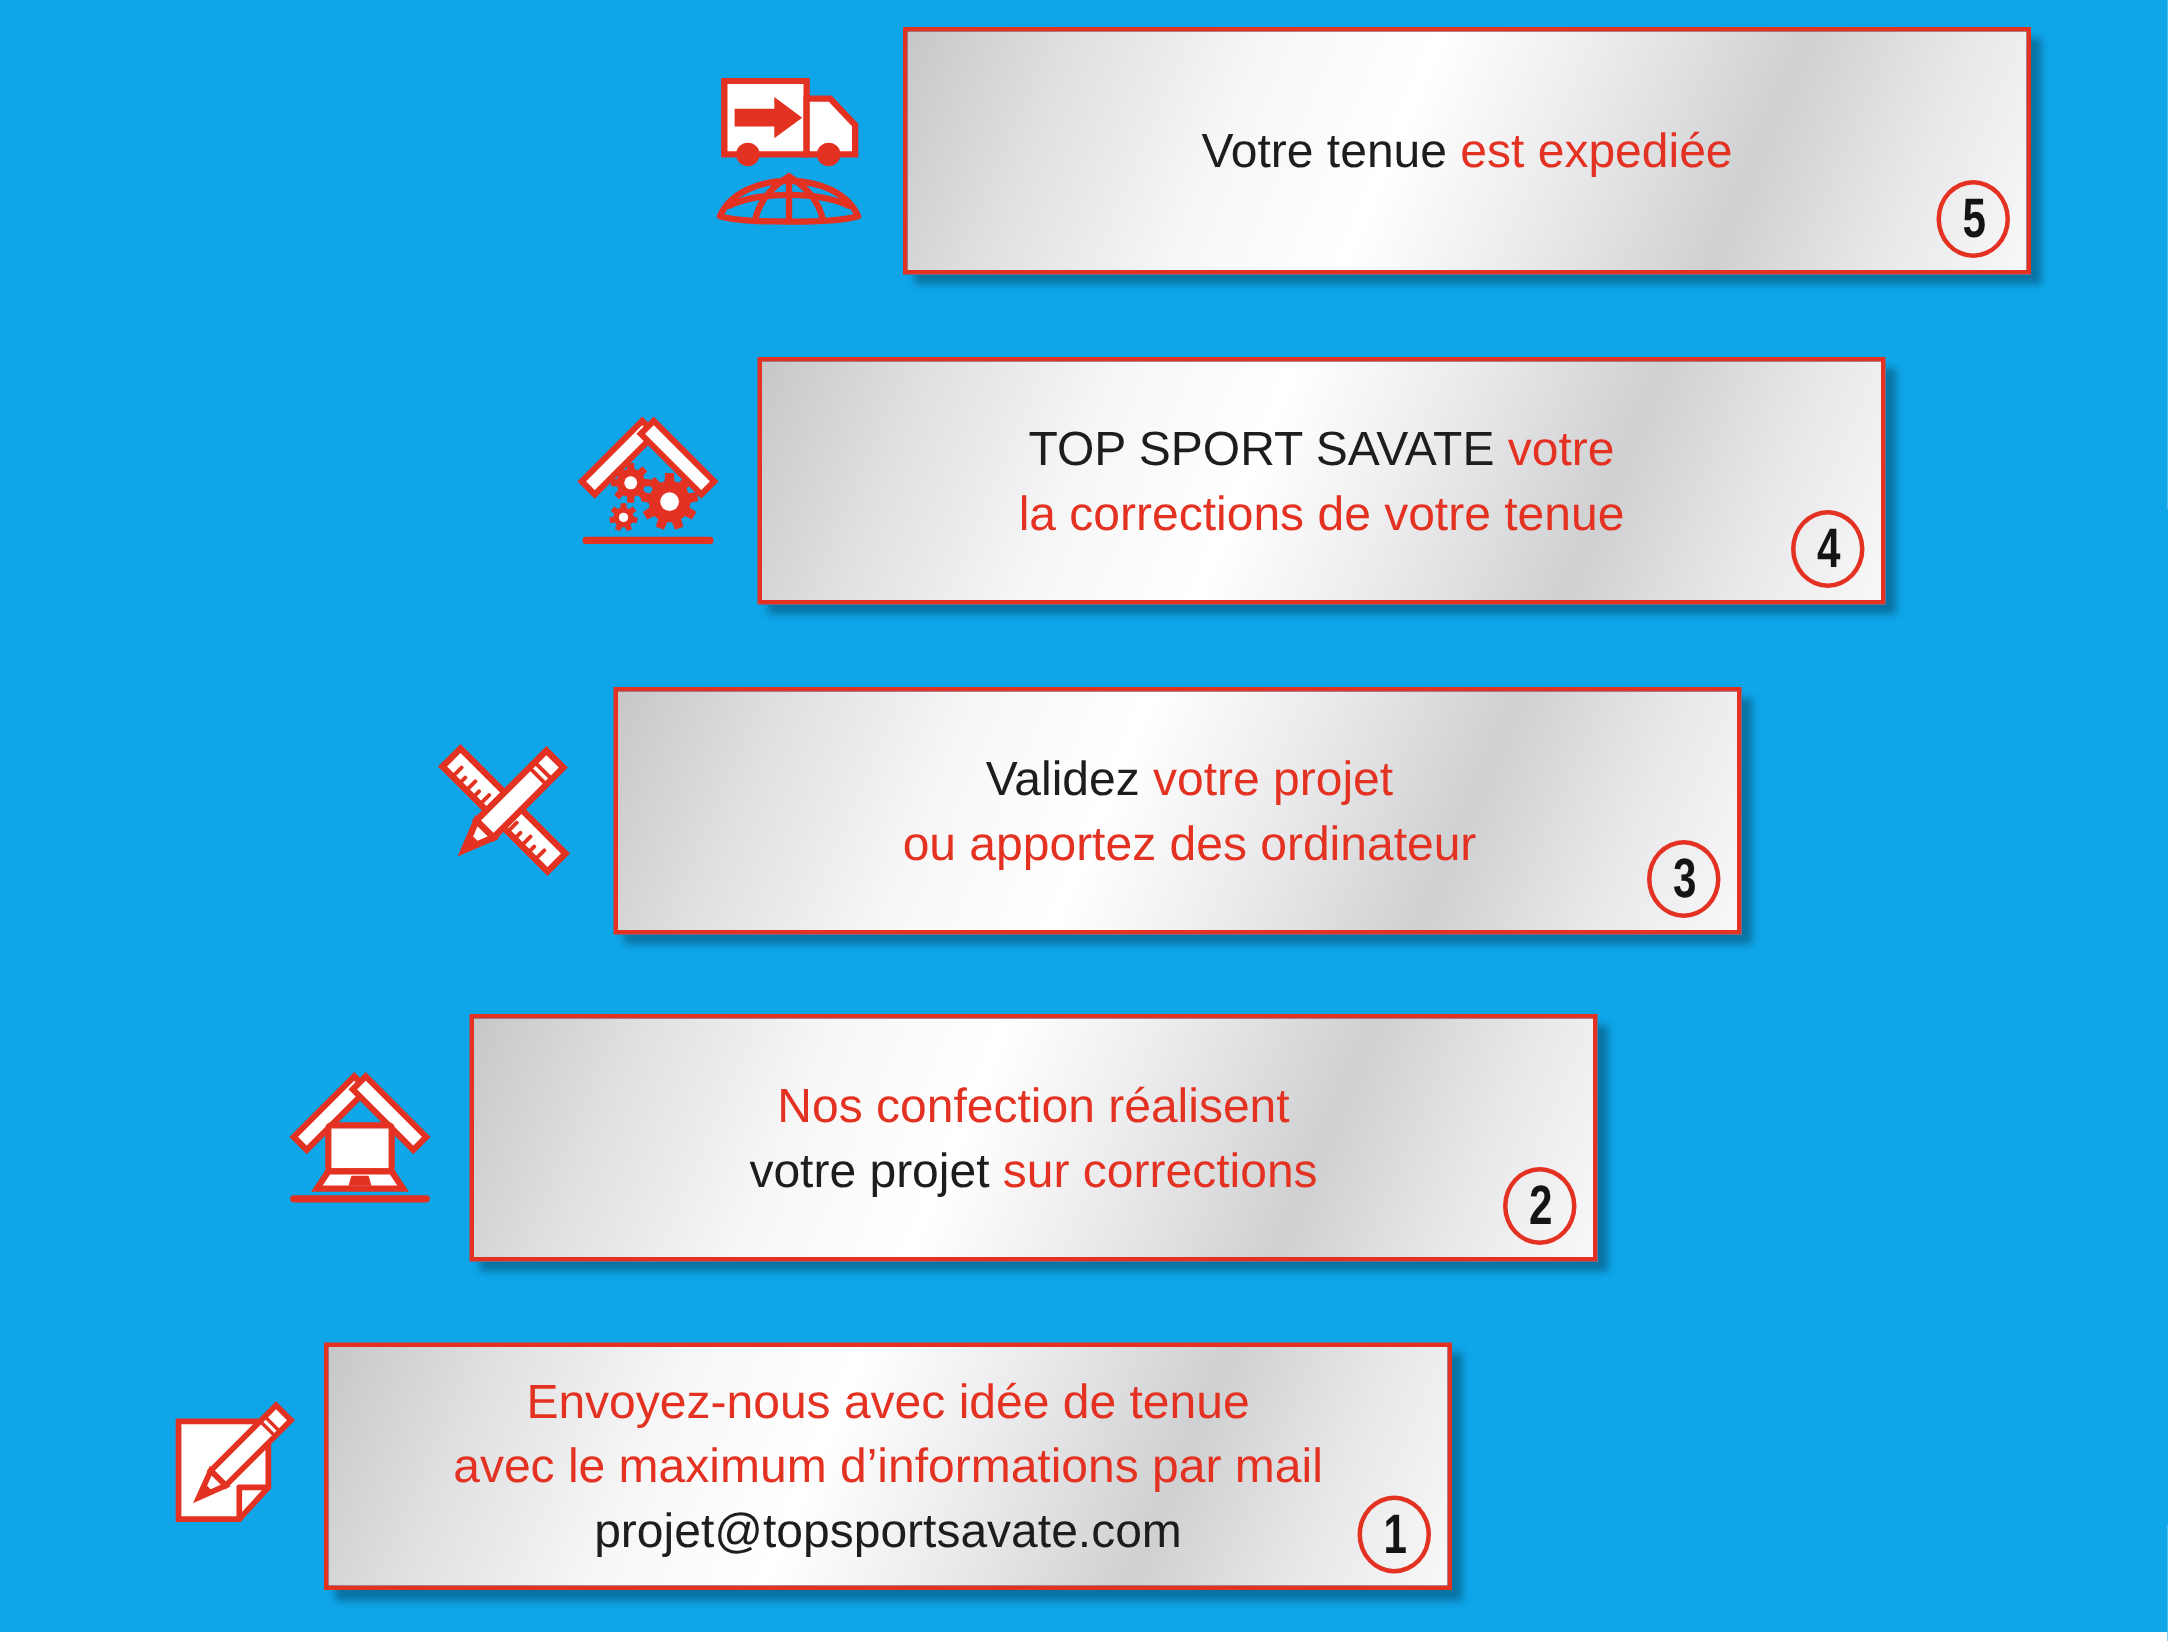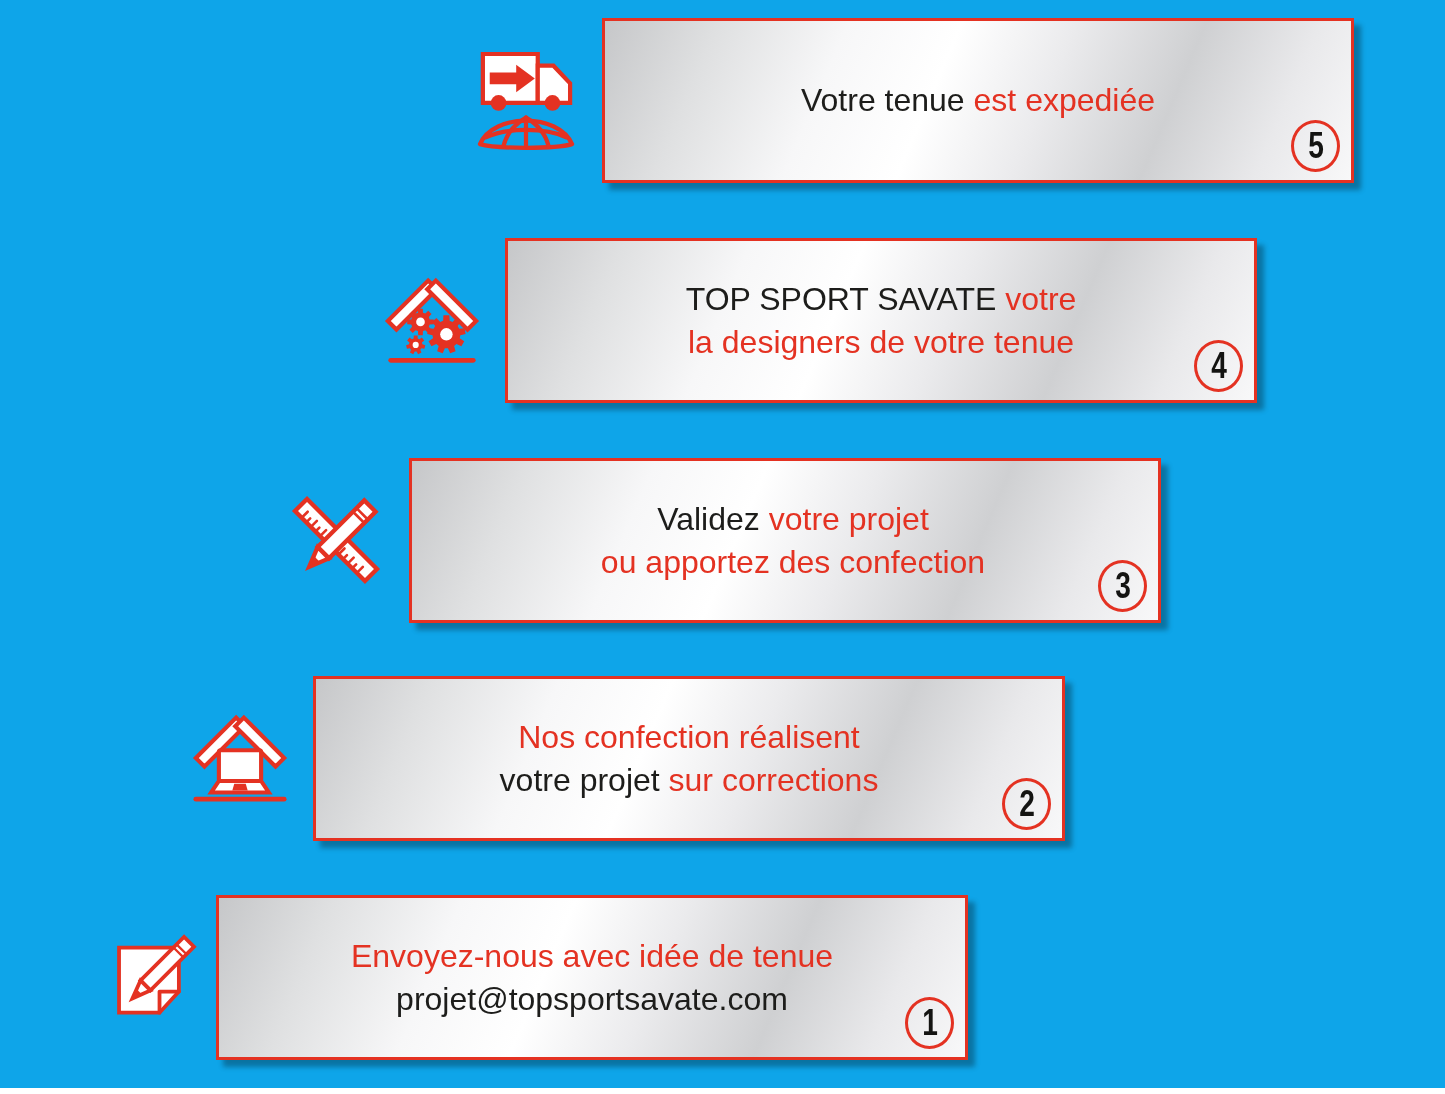--- a/index.html
+++ b/index.html
@@ -91,21 +91,21 @@
         <circle class="hole" cx="65" cy="66" r="6.5"></circle>
         <path class="f" d="M35.6,39.2L40.4,39.2L40.6,43.4L43.0,44.3L46.1,41.5L49.5,44.9L46.7,48.0L47.6,50.4L51.8,50.6L51.8,55.4L47.6,55.6L46.7,58.0L49.5,61.1L46.1,64.5L43.0,61.7L40.6,62.6L40.4,66.8L35.6,66.8L35.4,62.6L33.0,61.7L29.9,64.5L26.5,61.1L29.3,58.0L28.4,55.6L24.2,55.4L24.2,50.6L28.4,50.4L29.3,48.0L26.5,44.9L29.9,41.5L33.0,44.3L35.4,43.4Z"></path>
         <circle class="hole" cx="38" cy="53" r="4.5"></circle>
         <path class="f" d="M31.0,67.2L35.0,67.2L35.1,70.3L36.9,71.2L39.4,69.4L41.9,72.4L39.5,74.5L40.0,76.4L43.0,77.3L42.1,81.1L39.0,80.5L37.8,82.1L39.0,85.0L35.5,86.7L34.0,83.9L32.0,83.9L30.5,86.7L27.0,85.0L28.2,82.1L27.0,80.5L23.9,81.1L23.0,77.3L26.0,76.4L26.5,74.5L24.1,72.4L26.6,69.4L29.1,71.2L30.9,70.3Z"></path>
         <circle class="hole" cx="33" cy="77" r="3.2"></circle>
       </svg>
     </div>
     <div class="box">
       <div class="lines">
           <div class="line"><span class="c-dark">TOP SPORT SAVATE </span><span class="c-red">votre</span></div>
-          <div class="line"><span class="c-red">la designers de votre tenue</span></div>
+          <div class="line"><span class="c-red">la corrections de votre tenue</span></div>
         </div>
       <div class="badge">
         <span class="digit">4</span>
       </div>
     </div>
   </section>
 
   <section class="step step-3">
     <div class="icon">
       <svg viewBox="0 0 100 100" aria-hidden="true">
@@ -117,21 +117,21 @@
           <rect class="ow" x="42" y="2" width="16" height="66"></rect>
           <path class="t" d="M42,13 H58 M42,18 H58"></path>
           <path class="ow" d="M42,68 L58,68 L50,88 Z"></path>
           <path class="f" d="M46.5,77 L53.5,77 L50,88 Z"></path>
         </g>
       </svg>
     </div>
     <div class="box">
       <div class="lines">
           <div class="line"><span class="c-dark">Validez </span><span class="c-red">votre projet</span></div>
-          <div class="line"><span class="c-red">ou apportez des confection</span></div>
+          <div class="line"><span class="c-red">ou apportez des ordinateur</span></div>
         </div>
       <div class="badge">
         <span class="digit">3</span>
       </div>
     </div>
   </section>
 
   <section class="step step-2">
     <div class="icon">
       <svg viewBox="0 0 100 100" aria-hidden="true">
@@ -163,20 +163,21 @@
           <rect class="ow" x="47" y="0" width="16" height="70"></rect>
           <path class="t" d="M47,12 H63 M47,17 H63"></path>
           <path class="ow" d="M47,70 L63,70 L55,91 Z"></path>
           <path class="f" d="M51,80 L59,80 L55,91 Z"></path>
         </g>
       </svg>
     </div>
     <div class="box">
       <div class="lines">
           <div class="line"><span class="c-red">Envoyez-nous avec idée de tenue</span></div>
+          <div class="line"><span class="c-red">avec le maximum d’informations par mail</span></div>
           <div class="line"><span class="c-dark">projet@topsportsavate.com</span></div>
         </div>
       <div class="badge">
         <span class="digit">1</span>
       </div>
     </div>
   </section>
 
 </div>
 

